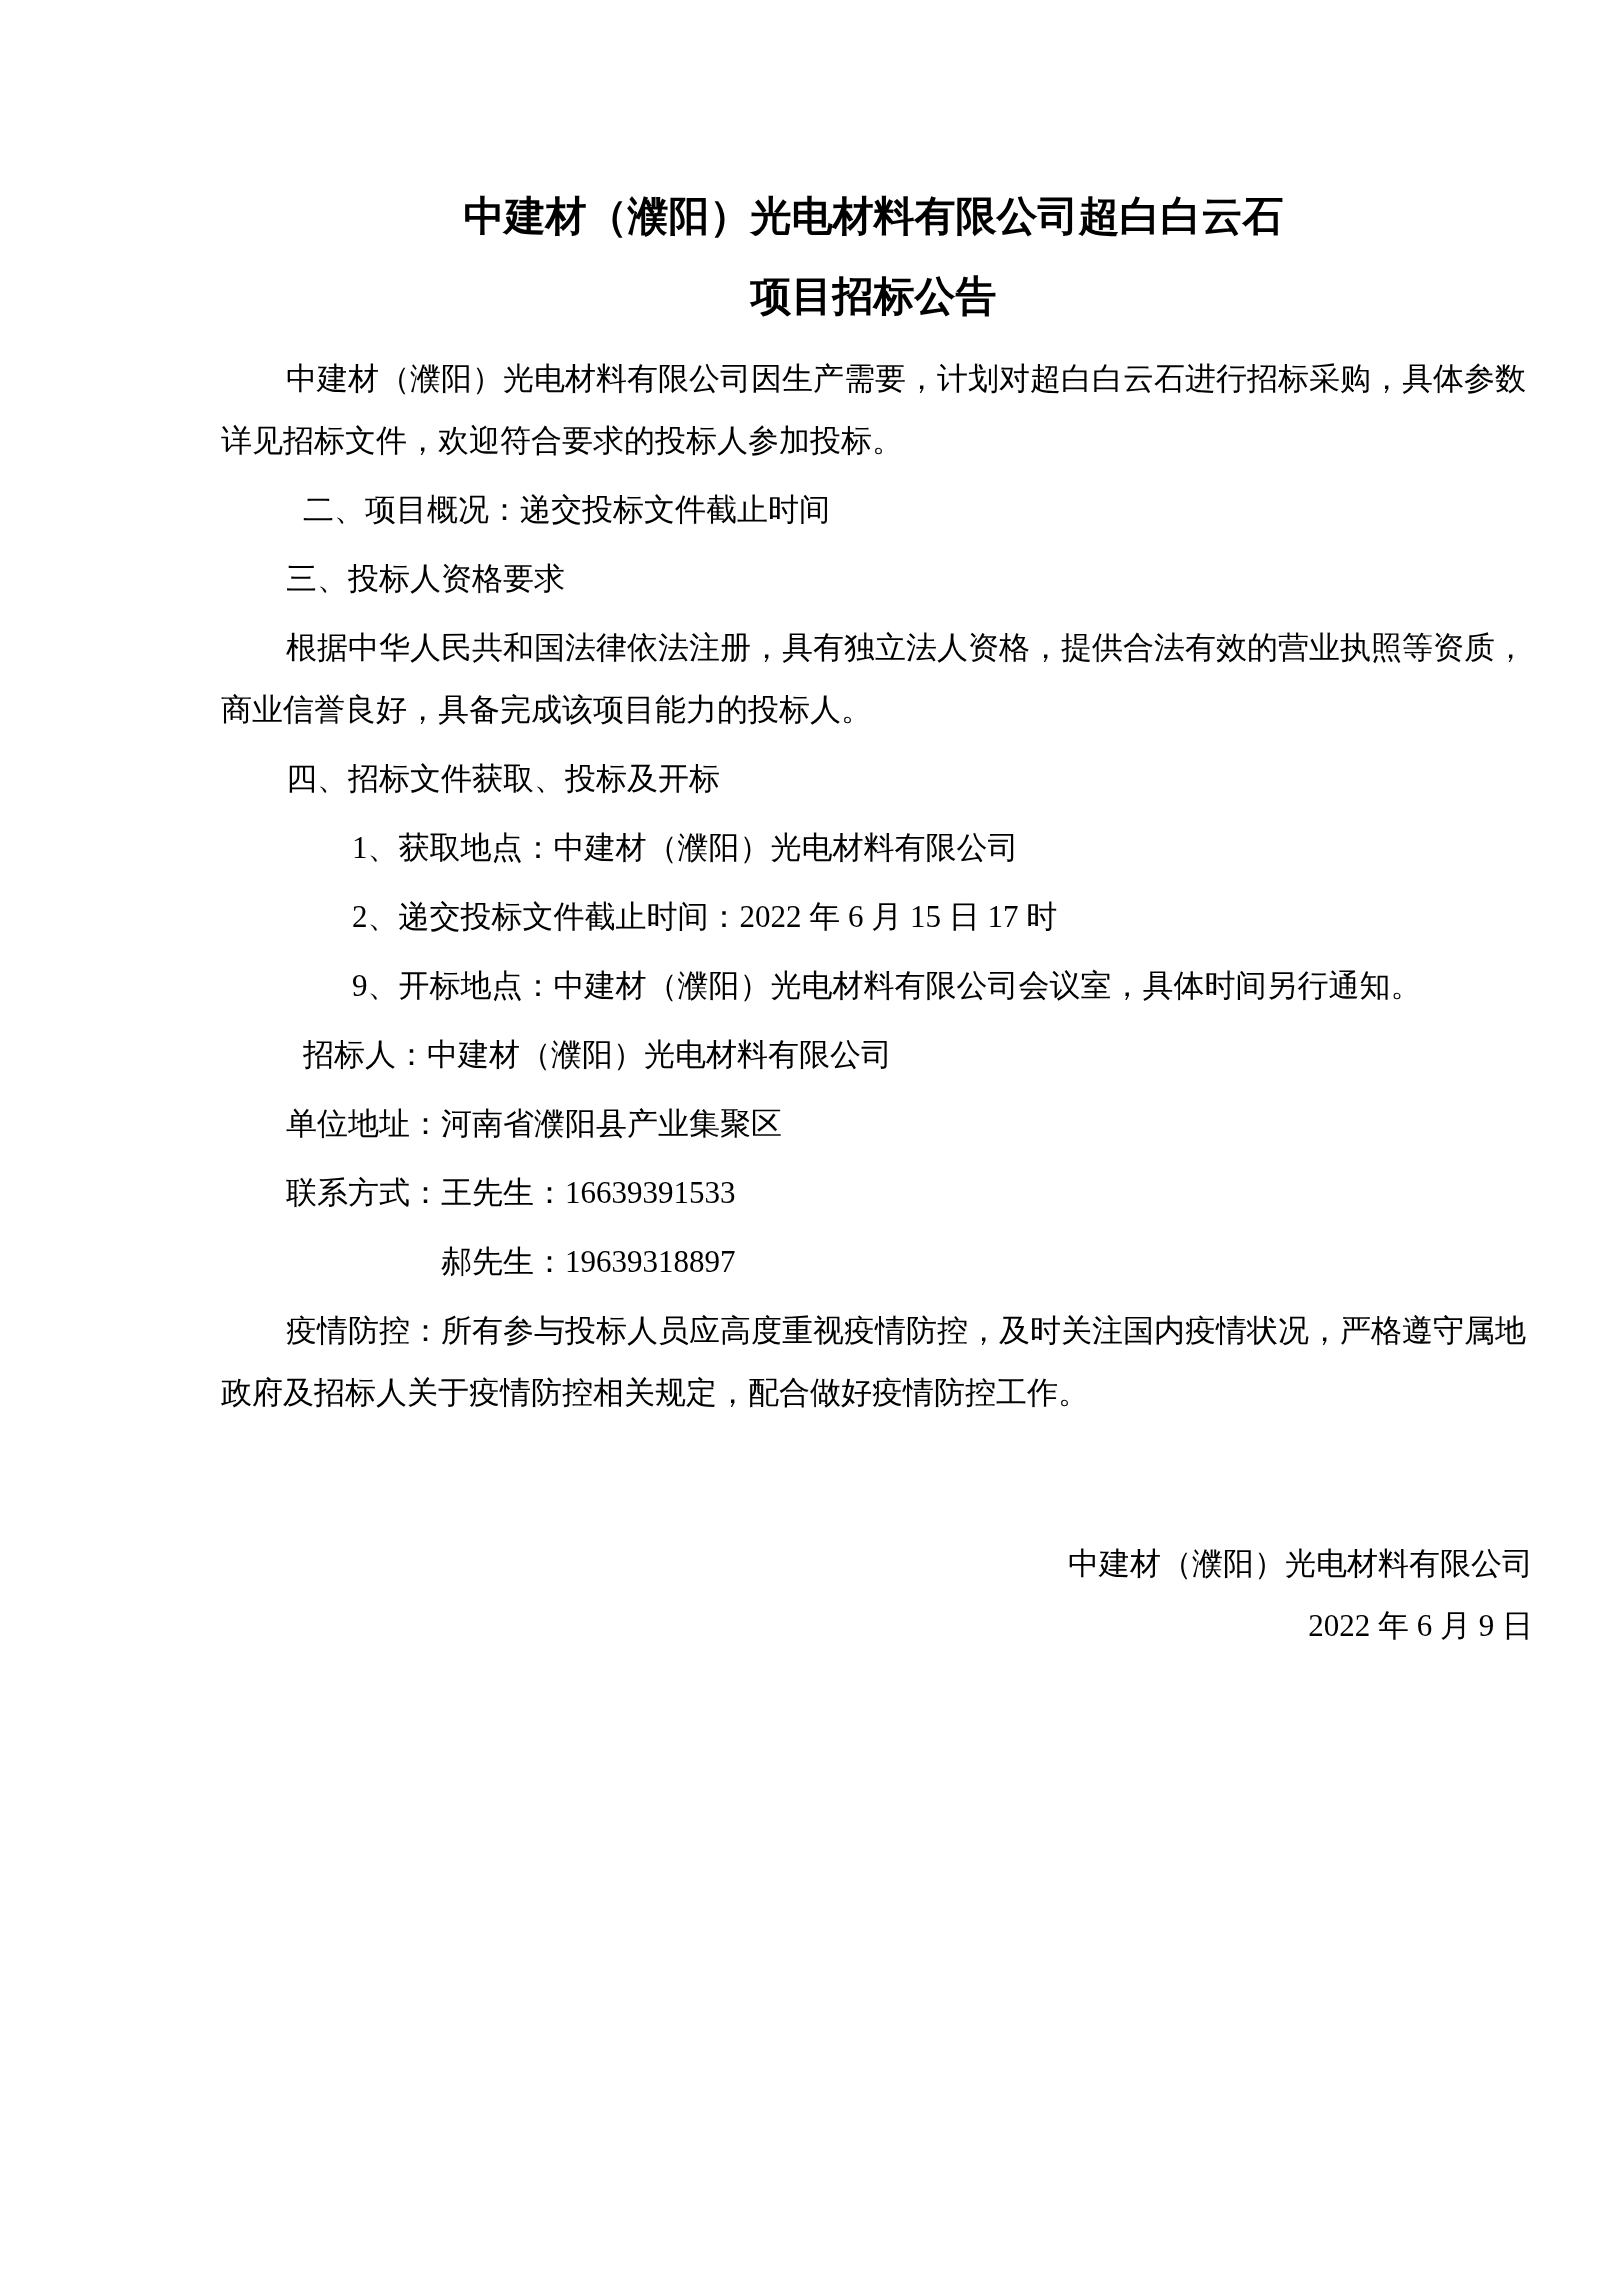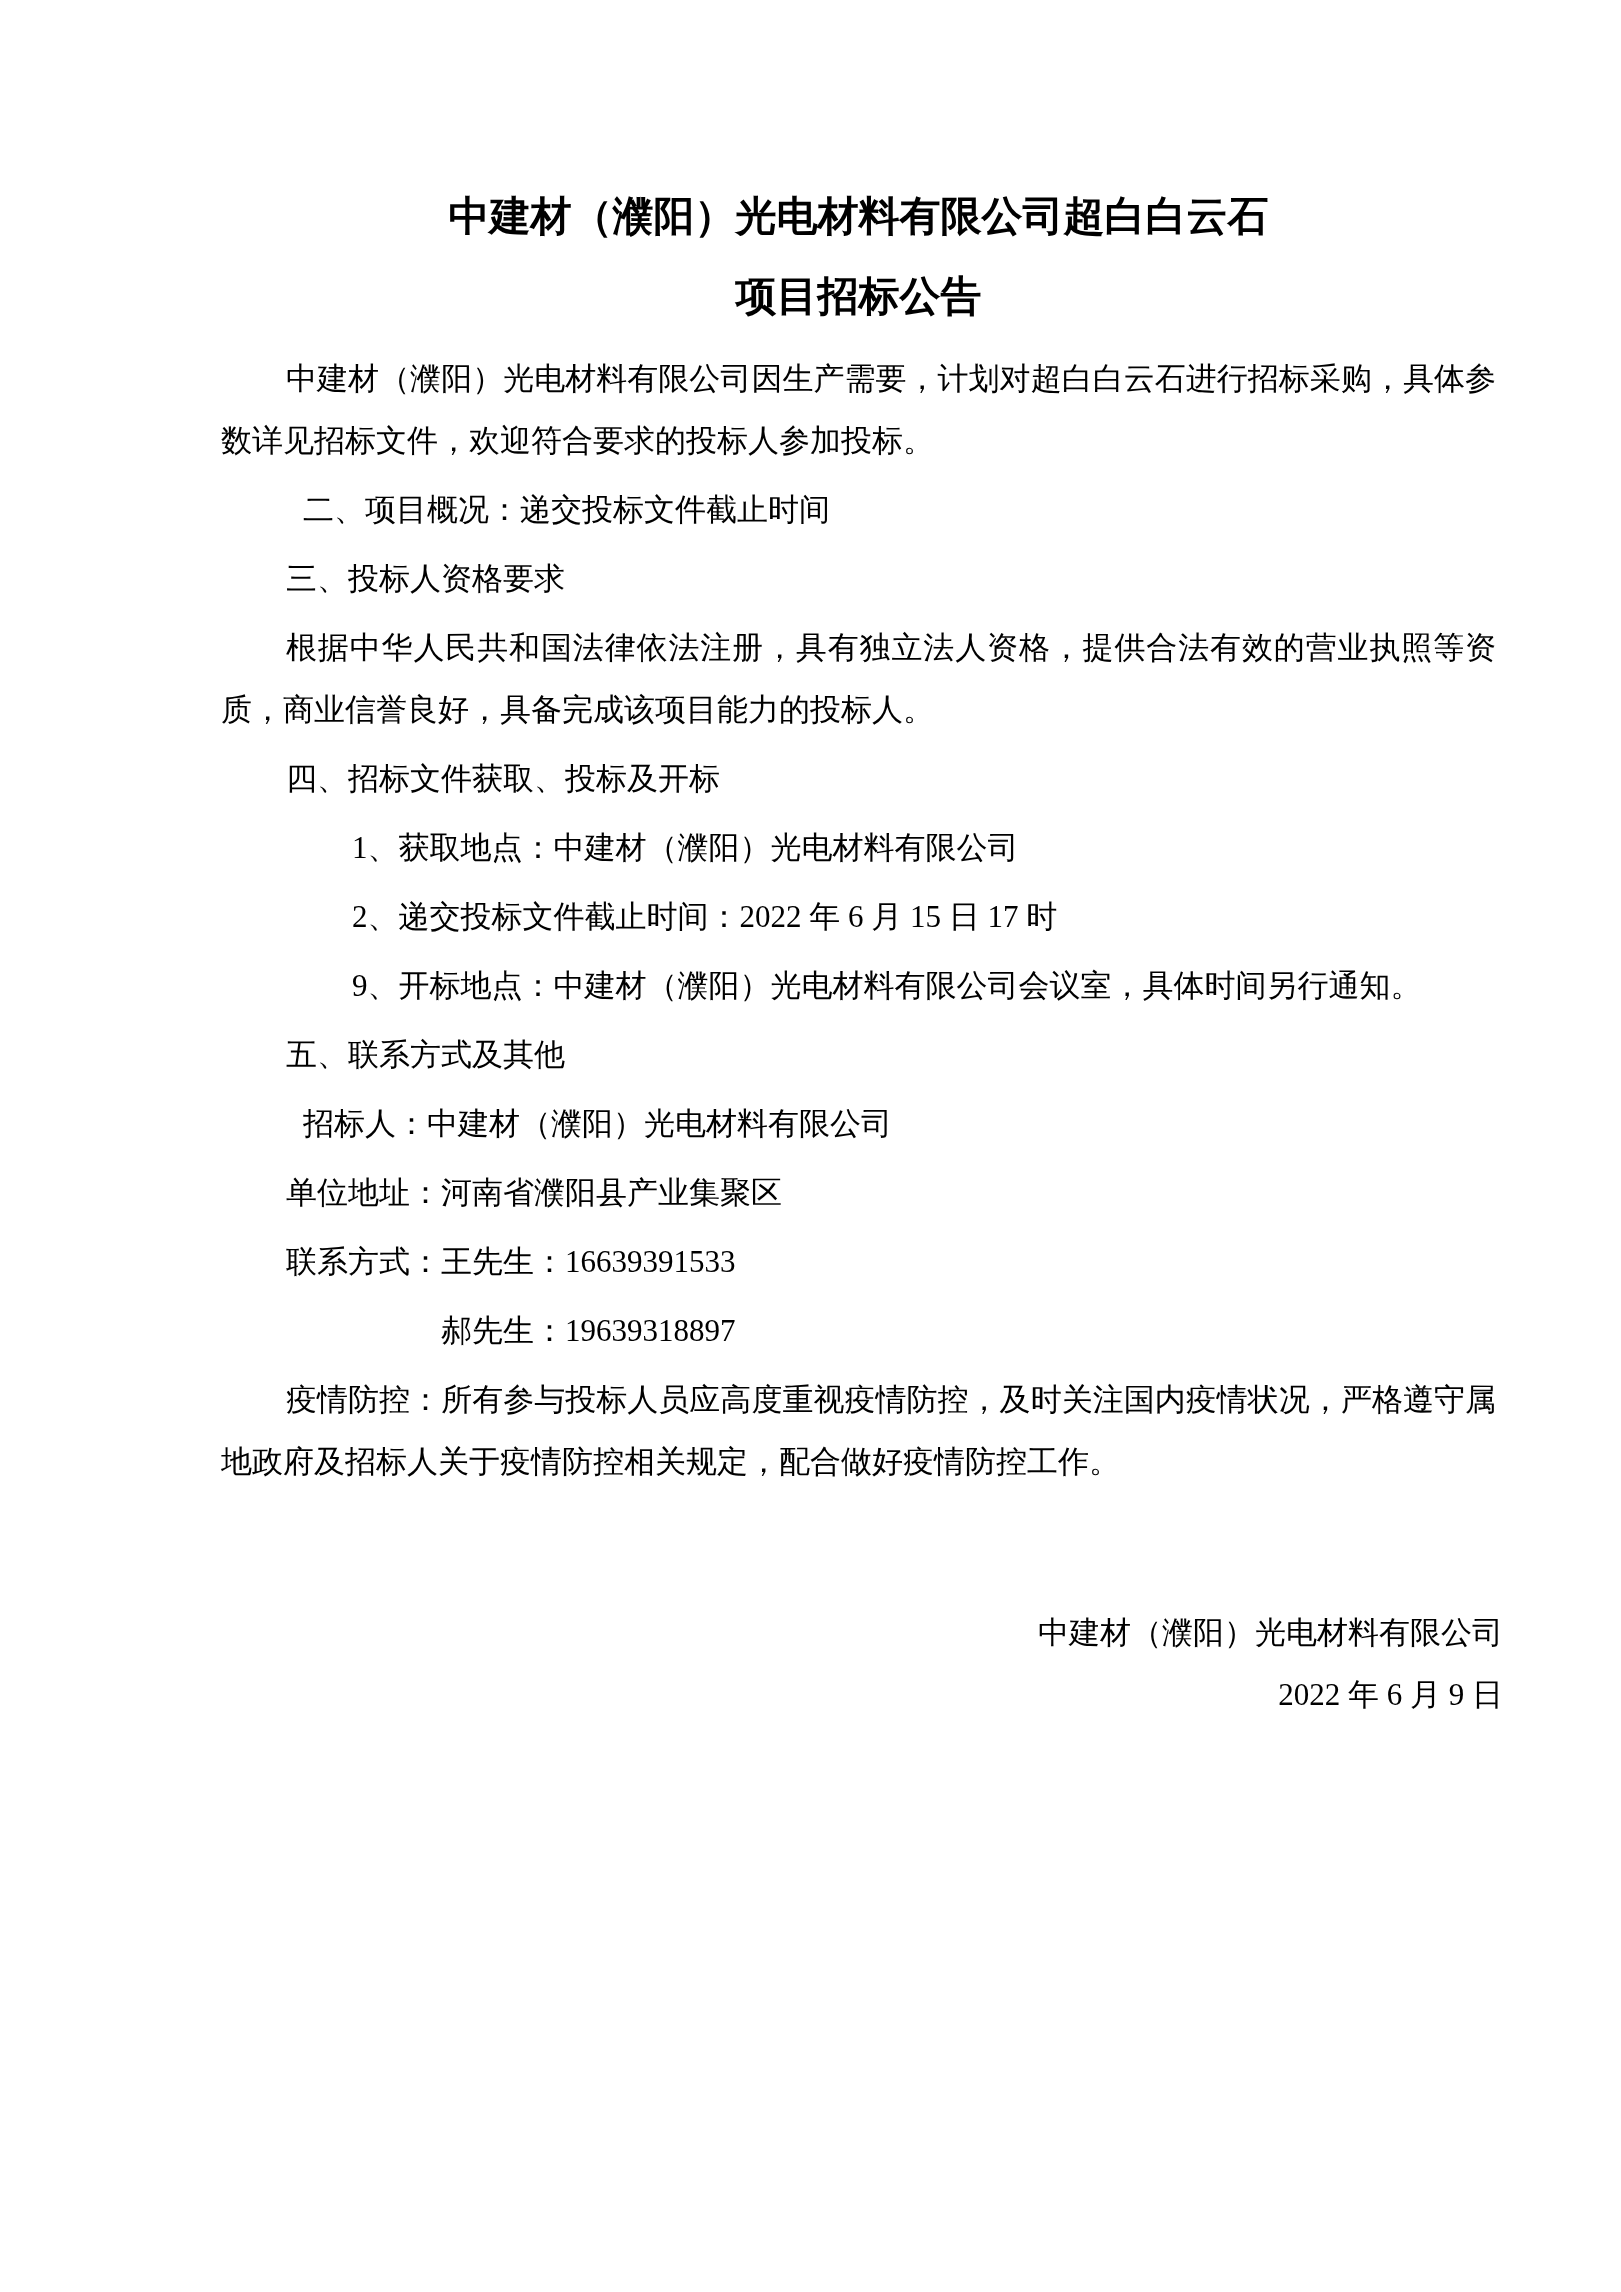--- a/index.html
+++ b/index.html
@@ -7,21 +7,21 @@
     padding: 0;
     background: #ffffff;
   }
   .page {
     position: relative;
     width: 1621px;
     height: 2293px;
     background: #ffffff;
     color: #000000;
     box-sizing: border-box;
-    padding: 176px 118px 0 214px;
+    padding: 176px 88px 0 214px;
     overflow: hidden;
     font-family: "Liberation Serif", serif;
   }
   .doc-title {
     font-family: "Liberation Sans", sans-serif;
     font-weight: bold;
     font-size: 41px;
     line-height: 80px;
     text-align: center;
     color: #000000;
@@ -65,21 +65,20 @@
 
   <div class="doc-body">
     <p class="indent-2">中建材（濮阳）光电材料有限公司因生产需要，计划对超白白云石进行招标采购，具体参数详见招标文件，欢迎符合要求的投标人参加投标。</p>
     <p class="indent-2b">二、项目概况：递交投标文件截止时间</p>
     <p class="indent-2">三、投标人资格要求</p>
     <p class="indent-2">根据中华人民共和国法律依法注册，具有独立法人资格，提供合法有效的营业执照等资质，商业信誉良好，具备完成该项目能力的投标人。</p>
     <p class="indent-2">四、招标文件获取、投标及开标</p>
     <p class="indent-4">1、获取地点：中建材（濮阳）光电材料有限公司</p>
     <p class="indent-4">2、递交投标文件截止时间：2022 年 6 月 15 日 17 时</p>
     <p class="indent-4">9、开标地点：中建材（濮阳）光电材料有限公司会议室，具体时间另行通知。</p>
-    <p class="indent-2">五、联系方式及其他</p>
     <p class="indent-2b">招标人：中建材（濮阳）光电材料有限公司</p>
     <p class="indent-2">单位地址：河南省濮阳县产业集聚区</p>
     <p class="indent-2">联系方式：王先生：16639391533</p>
     <p class="indent-7">郝先生：19639318897</p>
     <p class="indent-2">疫情防控：所有参与投标人员应高度重视疫情防控，及时关注国内疫情状况，严格遵守属地政府及招标人关于疫情防控相关规定，配合做好疫情防控工作。</p>
   </div>
 
   <div class="spacer"></div>
 
   <div class="signature-block">

